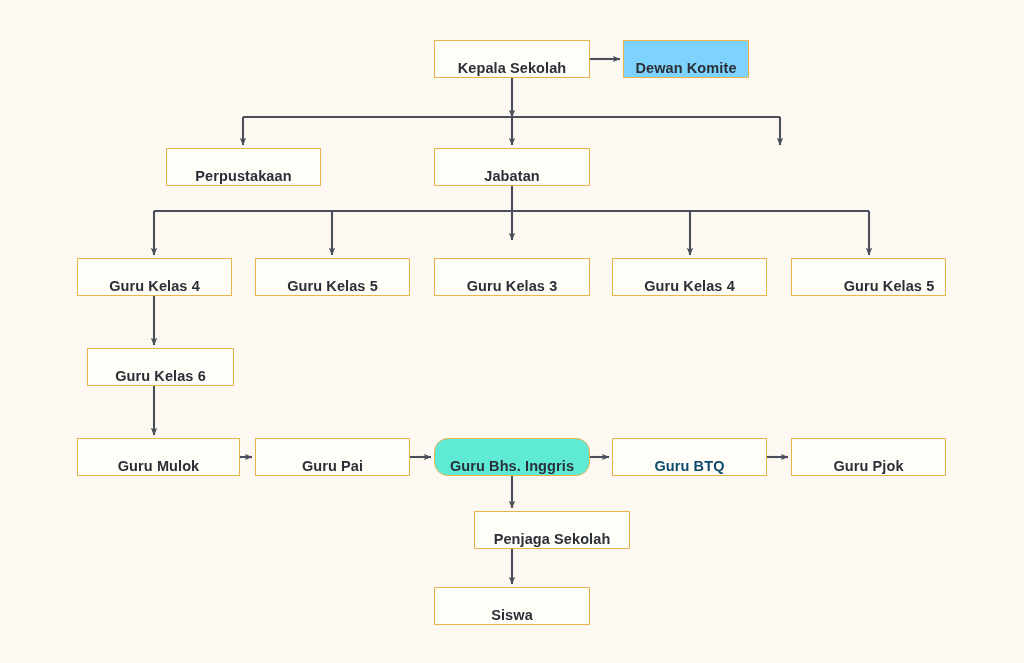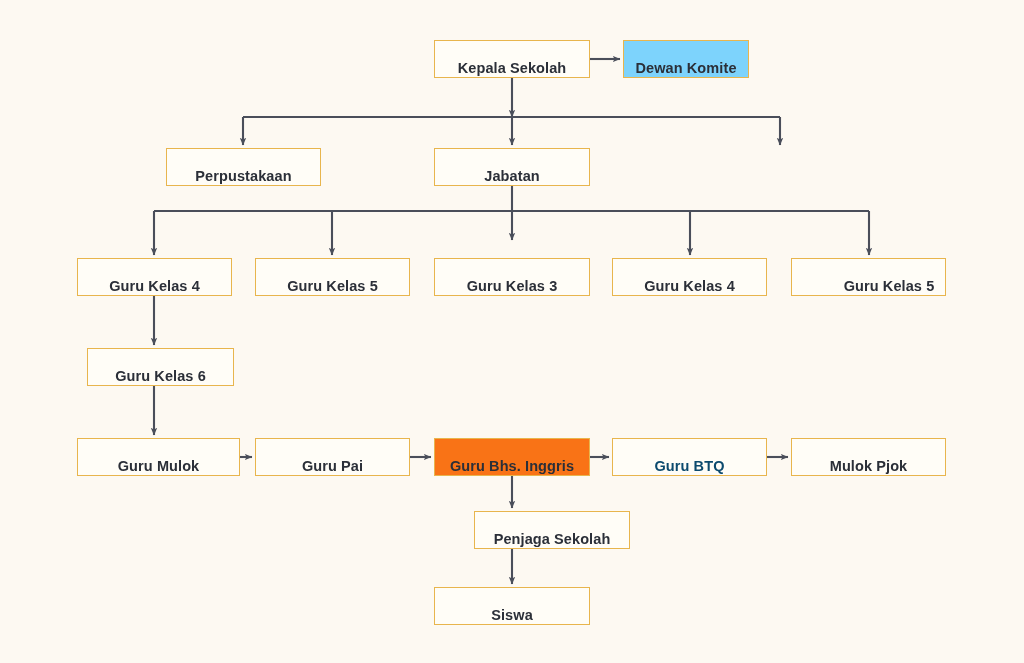--- a/index.html
+++ b/index.html
@@ -119,28 +119,28 @@
   </div>
   <div class="node-box" style="left: 87px; top: 348px; width: 147px; height: 38px; background: rgb(255, 253, 247); border-color: rgb(232, 181, 77);">
     <span class="node-label" style="color: rgb(43, 47, 56);">Guru Kelas 6</span>
   </div>
   <div class="node-box" style="left: 77px; top: 438px; width: 163px; height: 38px; background: rgb(255, 253, 247); border-color: rgb(232, 181, 77);">
     <span class="node-label" style="color: rgb(43, 47, 56);">Guru Mulok</span>
   </div>
   <div class="node-box" style="left: 255px; top: 438px; width: 155px; height: 38px; background: rgb(255, 253, 247); border-color: rgb(232, 181, 77);">
     <span class="node-label" style="color: rgb(43, 47, 56);">Guru Pai</span>
   </div>
-  <div class="node-box" style="left: 434px; top: 438px; width: 156px; height: 38px; background: #f97316; border-color: rgb(232, 181, 77);">
+  <div class="node-box" style="left: 434px; top: 438px; width: 156px; height: 38px; background: #5eead4; border-color: rgb(232, 181, 77); border-radius: 14px;">
     <span class="node-label" style="color: rgb(43, 47, 56);">Guru Bhs. Inggris</span>
   </div>
   <div class="node-box" style="left: 612px; top: 438px; width: 155px; height: 38px; background: rgb(255, 253, 247); border-color: rgb(232, 181, 77);">
     <span class="node-label" style="color: #0c4a6e;">Guru BTQ</span>
   </div>
   <div class="node-box" style="left: 791px; top: 438px; width: 155px; height: 38px; background: rgb(255, 253, 247); border-color: rgb(232, 181, 77);">
-    <span class="node-label" style="color: rgb(43, 47, 56);">Mulok Pjok</span>
+    <span class="node-label" style="color: rgb(43, 47, 56);">Guru Pjok</span>
   </div>
   <div class="node-box" style="left: 434px; top: 511px; width: 156px; height: 38px; background: rgb(255, 253, 247); border-color: rgb(232, 181, 77); margin-left: 40px;">
     <span class="node-label" style="color: rgb(43, 47, 56);">Penjaga Sekolah</span>
   </div>
   <div class="node-box" style="left: 434px; top: 587px; width: 156px; height: 38px; background: rgb(255, 253, 247); border-color: rgb(232, 181, 77);">
     <span class="node-label" style="color: rgb(43, 47, 56);">Siswa</span>
   </div>
 
 </div>
 

